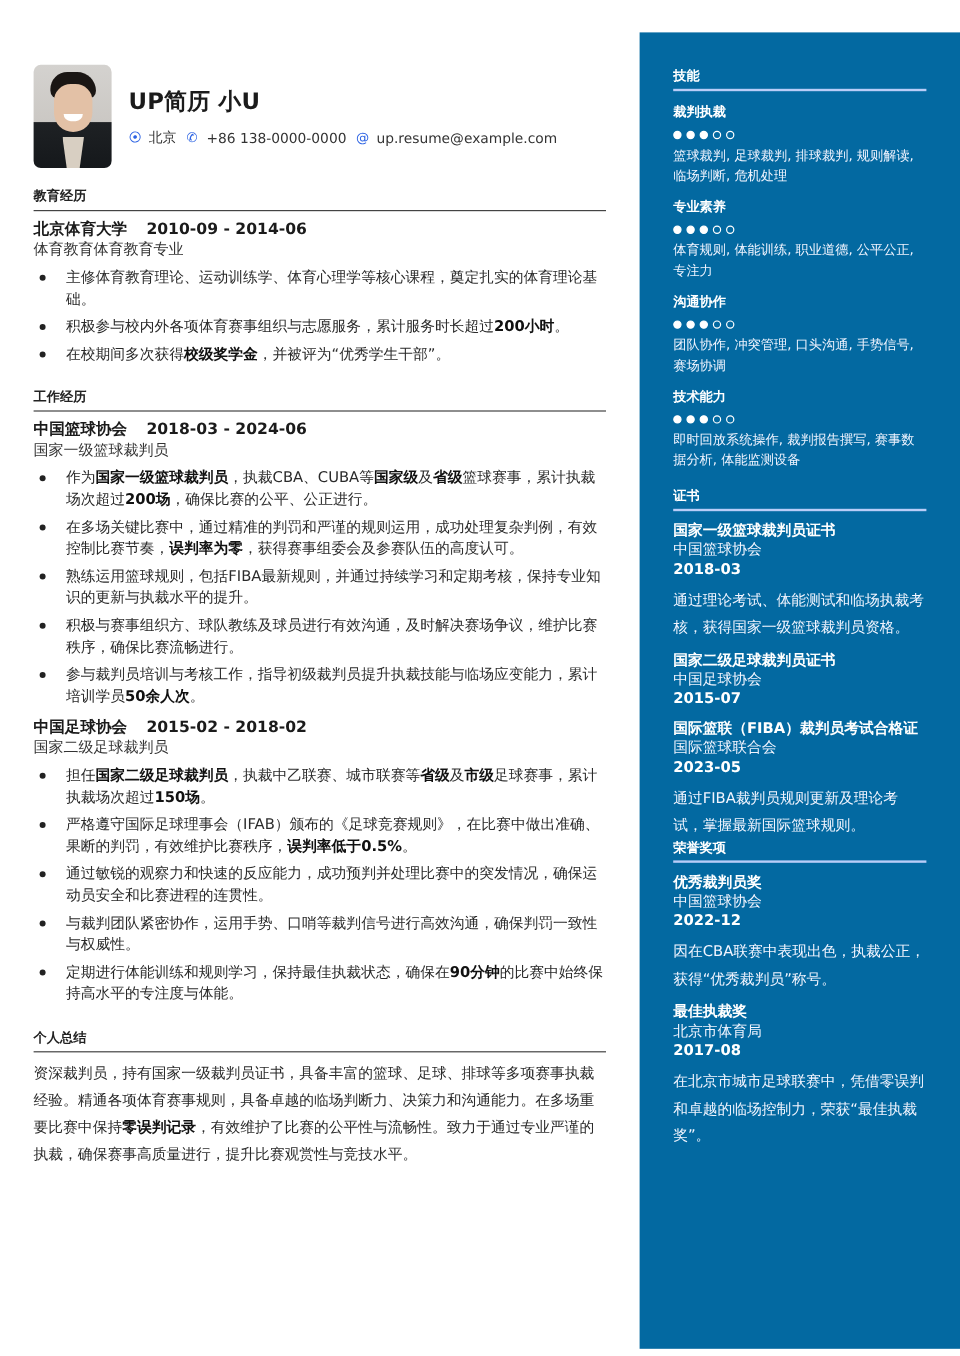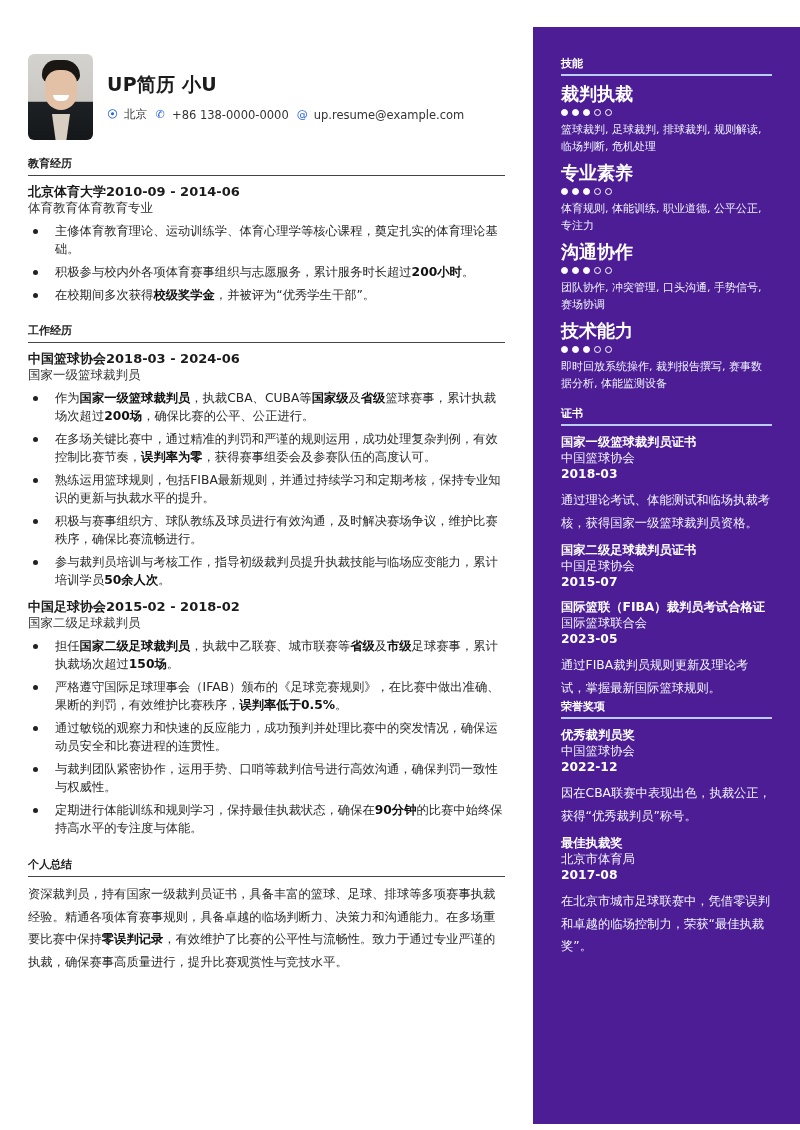--- a/index.html
+++ b/index.html
@@ -24,37 +24,37 @@
 
   .section-title { font-size: 11px; font-weight: bold; color: #222; padding-bottom: 4px; border-bottom: 1.5px solid #444; }
 
   .sec-edu { position: absolute; top: 156px; left: 0; width: 477px; }
   .sec-work { position: absolute; top: 323px; left: 0; width: 477px; }
   .sec-sum { position: absolute; top: 857px; left: 0; width: 477px; }
 
   .entry { margin-top: 7px; }
   .row { display: flex; justify-content: flex-start; align-items: baseline; }
   .org { font-size: 13px; font-weight: bold; color: #1b1b1b; line-height: 17px; }
-  .dates { font-size: 13px; font-weight: bold; color: #1b1b1b; line-height: 17px; }
+  .dates { font-size: 13px; font-weight: bold; color: #1b1b1b; line-height: 17px; margin-left: 16px; }
   .sub { font-size: 12.5px; color: #333; line-height: 16px; }
 
   ul.bullets { list-style: none; margin-top: 6px; }
   ul.bullets li { position: relative; padding-left: 27px; font-size: 12.3px; line-height: 18px; color: #2a2a2a; margin-bottom: 5px; }
   ul.bullets li::before { content: ""; position: absolute; left: 5px; top: 7px; width: 5px; height: 5px; border-radius: 50%; background: #222; }
   b { font-weight: bold; color: #111; }
 
   .summary { font-size: 12.3px; line-height: 22.5px; color: #2a2a2a; margin-top: 6px; }
 
   
-  .sidebar { position: absolute; left: 533px; top: 27px; width: 267px; height: 1097px; background: #4c1d95; color: #fff; }
+  .sidebar { position: absolute; left: 533px; top: 27px; width: 267px; height: 1097px; background: #0369a1; color: #fff; }
   .sb-inner { position: absolute; left: 28px; top: 29px; width: 211px; }
   .sb-title { font-size: 11px; font-weight: bold; color: #fff; padding-bottom: 3px; border-bottom: 2px solid #b9cdf8; }
 
   .skill { margin-top: 9px; }
-  .skill-name { font-size: 18px; font-weight: bold; line-height: 17px; }
+  .skill-name { font-size: 11px; font-weight: bold; line-height: 17px; }
   .dots { display: flex; gap: 4px; margin-top: 6px; height: 8px; align-items: center; }
   .dot { width: 7px; height: 7px; border-radius: 50%; border: 1.2px solid #fff; }
   .dot.on { background: #fff; }
   .skill-desc { font-size: 11px; line-height: 17px; margin-top: 5px; color: #f0f4ff; }
 
   .cert { margin-top: 8px; }
   .cert-name { font-size: 12.3px; font-weight: bold; line-height: 16px; }
   .cert-org { font-size: 12.3px; line-height: 16px; color: #f2f5ff; }
   .cert-date { font-size: 12.3px; font-weight: bold; line-height: 17px; }
   .cert-desc { font-size: 12.3px; line-height: 22.5px; margin-top: 6px; color: #f2f5ff; }

